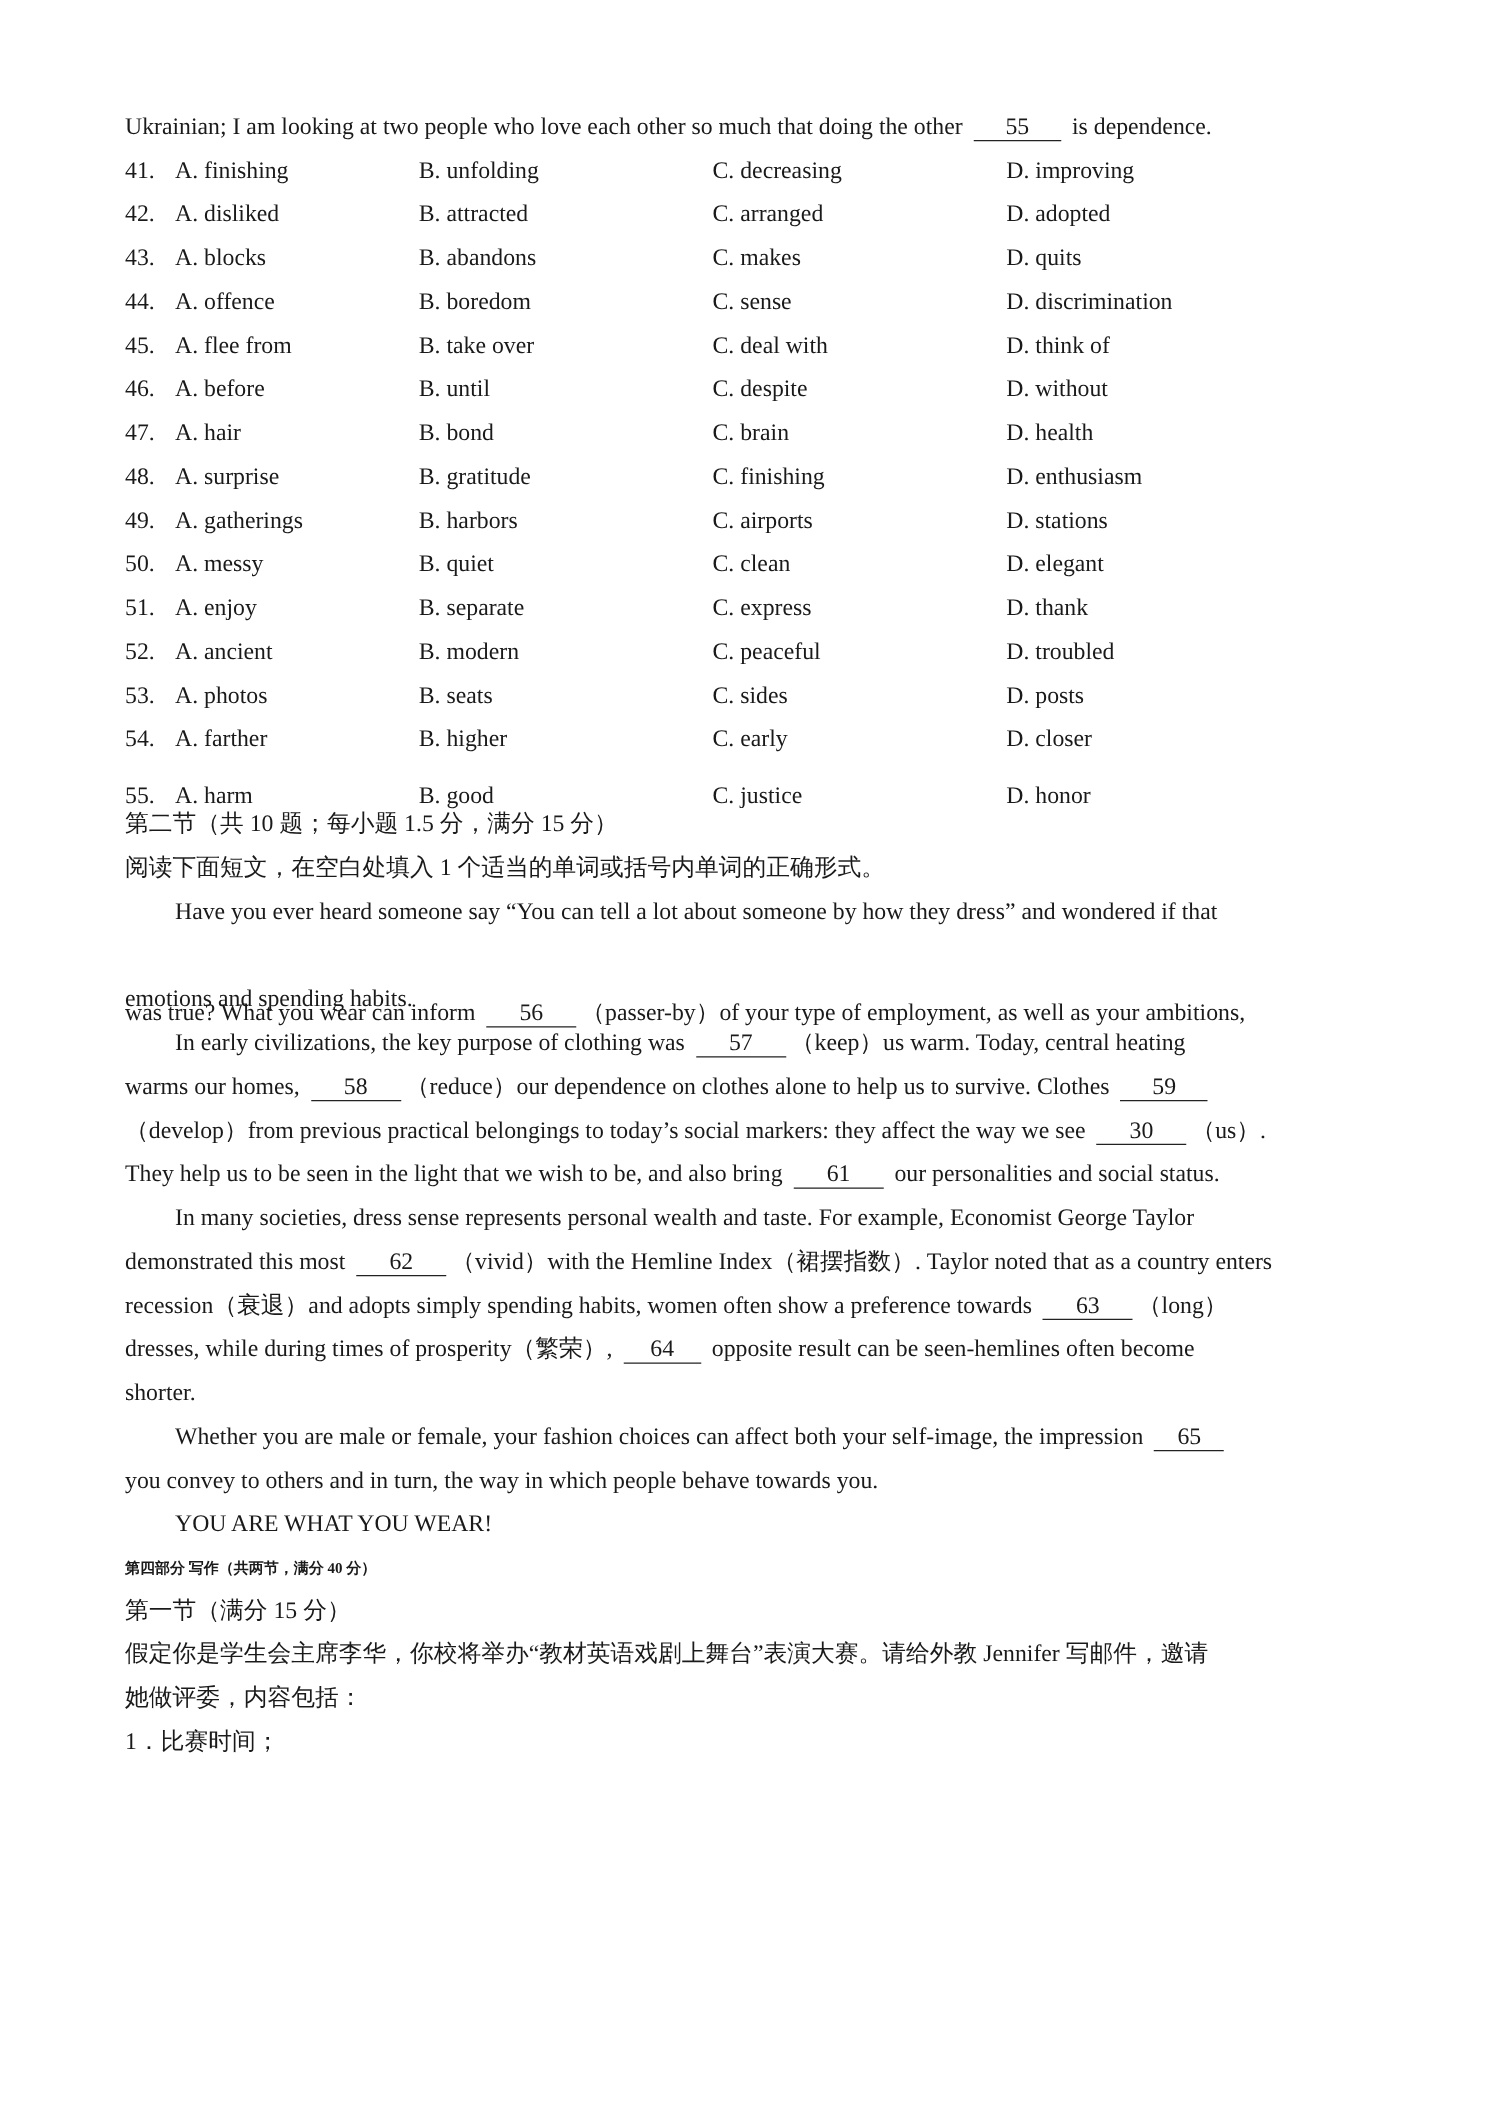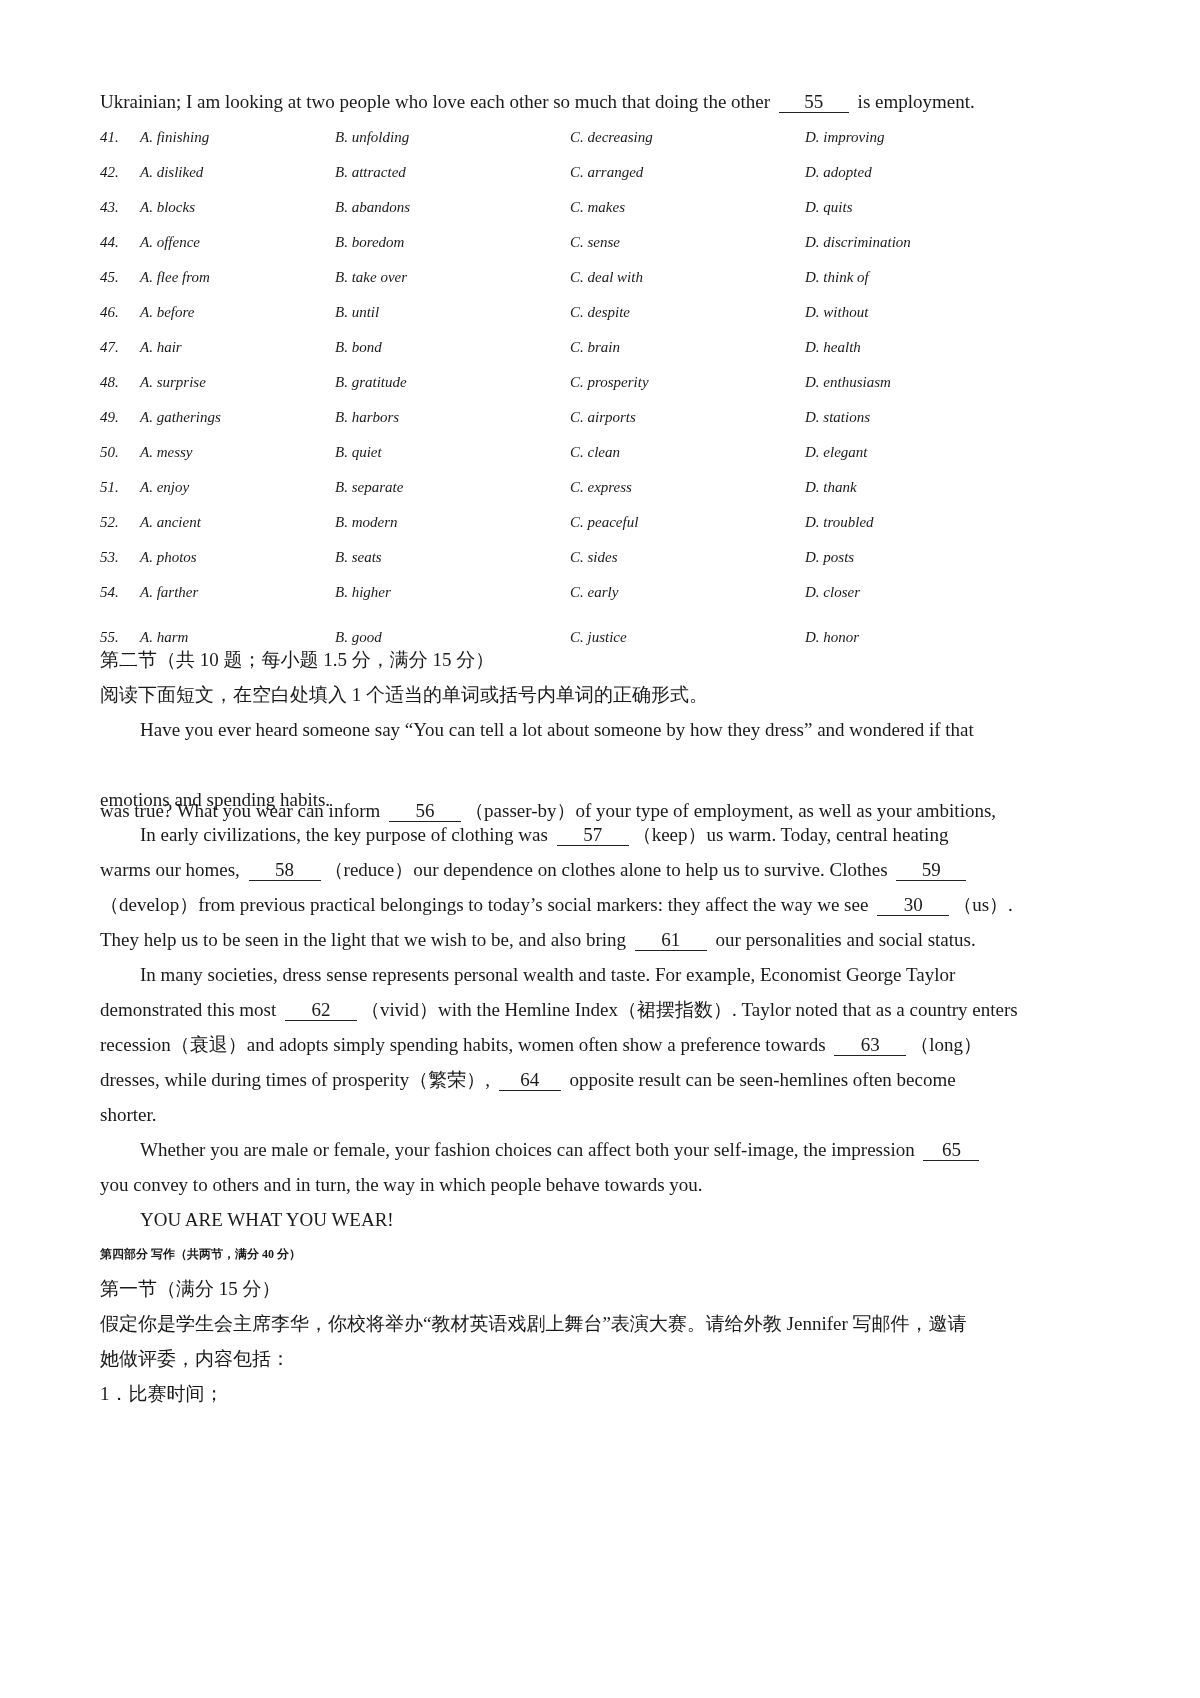--- a/index.html
+++ b/index.html
@@ -11,37 +11,37 @@
   .page { position: absolute; left: 100px; top: 0; width: 920px; }
   .line {
     position: absolute; left: 0; white-space: nowrap;
     font-size: 19px; line-height: 24px; height: 24px;
   }
   .indent { padding-left: 40px; }
   .blank {
     display: inline-block; text-align: center;
     border-bottom: 1px solid #222; line-height: 20px; margin: 0 4px;
   }
-  .opt-row { position: absolute; left: 0; width: 920px; height: 24px; font-size: 15px; line-height: 24px; font-style: italic; }
+  .opt-row { position: absolute; left: 0; width: 920px; height: 24px; font-size: 19px; line-height: 24px; }
   .opt-row .num { position: absolute; left: 0; }
   .opt-row .oa { position: absolute; left: 0; }
   .opt-row .ob { position: absolute; left: 235px; }
   .opt-row .oc { position: absolute; left: 470px; }
   .opt-row .od { position: absolute; left: 705px; }
   .bold { font-weight: bold; font-size: 12px; }
 </style>
 </head>
 <body>
 
 <div class="page">
 
   <div class="line" style="top:90px;">
     <span>Ukrainian; I am looking at two people who love each other so much that doing the other</span>
     <span class="blank" style="width:70px;">55</span>
-    <span>is employment.</span>
+    <span>is dependence.</span>
   </div>
 
   <div id="options">
       <div class="opt-row" style="top: 125px;">
         <span class="num">41.</span>
         <span class="oa" style="left: 40px;">A.  finishing</span>
         <span class="ob">B.  unfolding</span>
         <span class="oc">C.  decreasing</span>
         <span class="od">D.  improving</span>
       </div>
@@ -84,21 +84,21 @@
         <span class="num">47.</span>
         <span class="oa" style="left: 40px;">A.  hair</span>
         <span class="ob">B.  bond</span>
         <span class="oc">C.  brain</span>
         <span class="od">D.  health</span>
       </div>
       <div class="opt-row" style="top: 370px;">
         <span class="num">48.</span>
         <span class="oa" style="left: 40px;">A.  surprise</span>
         <span class="ob">B.  gratitude</span>
-        <span class="oc">C.  prosperity</span>
+        <span class="oc">C.  finishing</span>
         <span class="od">D.  enthusiasm</span>
       </div>
       <div class="opt-row" style="top: 405px;">
         <span class="num">49.</span>
         <span class="oa" style="left: 40px;">A.  gatherings</span>
         <span class="ob">B.  harbors</span>
         <span class="oc">C.  airports</span>
         <span class="od">D.  stations</span>
       </div>
       <div class="opt-row" style="top: 440px;">

